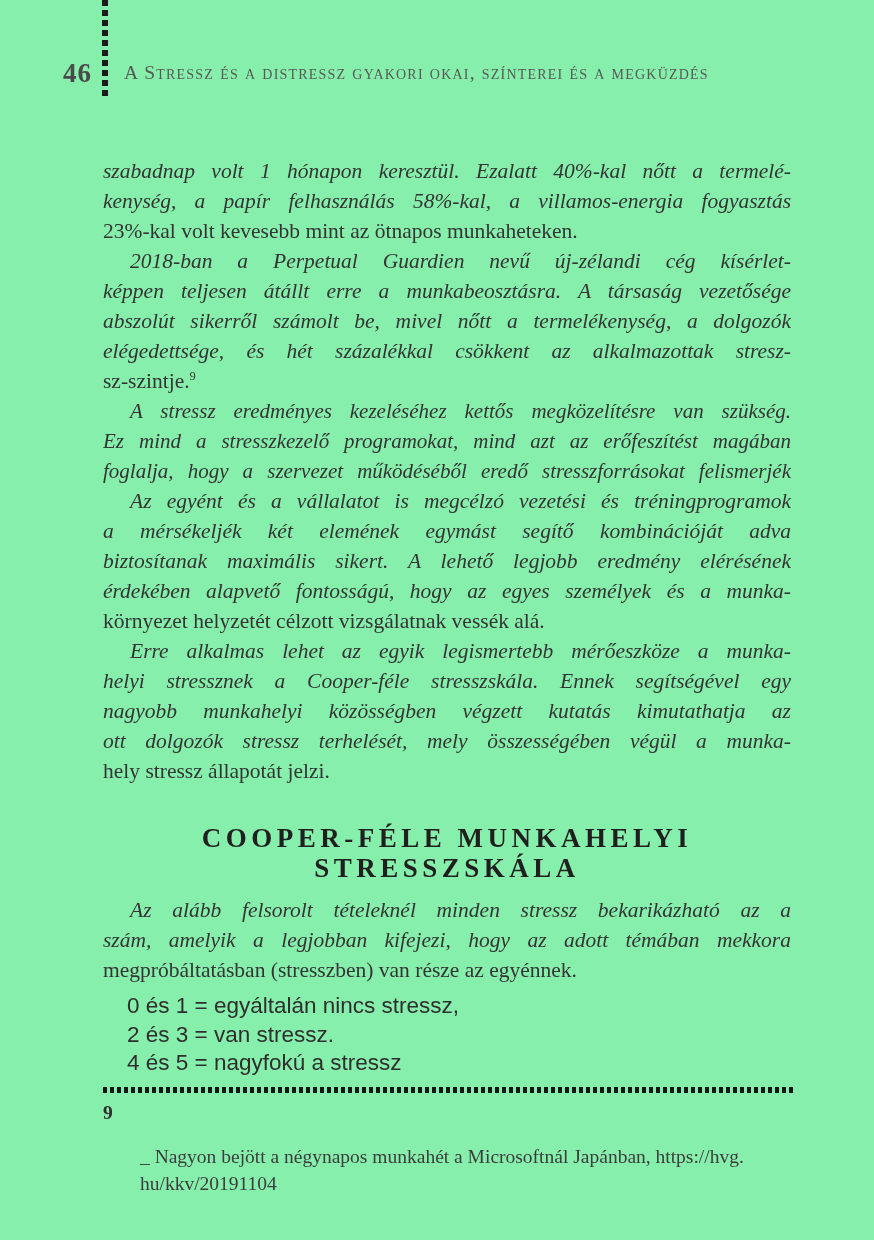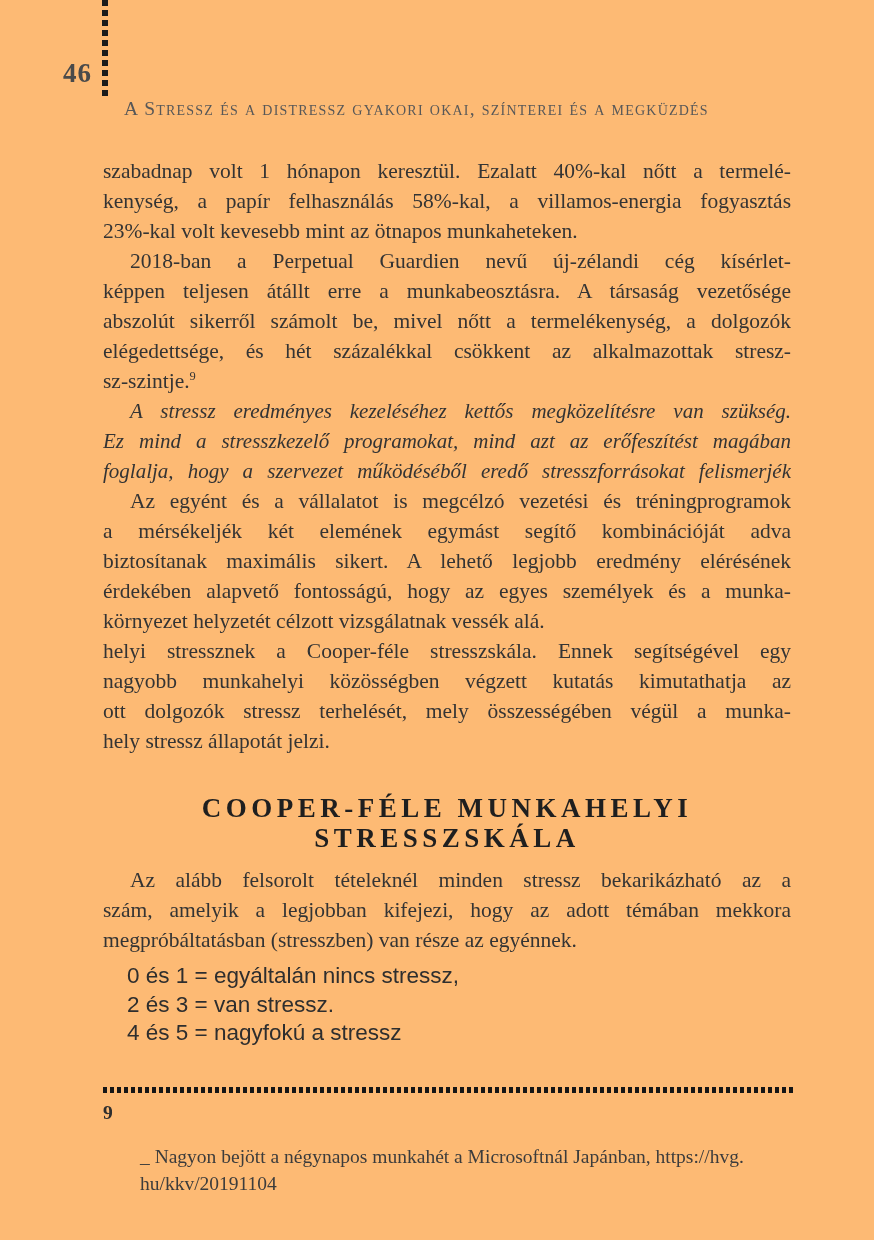--- a/index.html
+++ b/index.html
@@ -4,21 +4,21 @@
 <style>
   html, body {
     margin: 0;
     padding: 0;
     background: #ffffff;
   }
   .page {
     position: relative;
     width: 874px;
     height: 1240px;
-    background: #fdba74;
+    background: #86efac;
     overflow: hidden;
     font-family: "Liberation Serif", serif;
     color: #333333;
   }
   
   .vrule {
     position: absolute;
     left: 102px;
     top: 0;
     width: 6px;
@@ -39,38 +39,38 @@
   .runhead {
     position: absolute;
     left: 124px;
     top: 62px;
     width: 700px;
     font-variant: small-caps;
     font-size: 19.5px;
     letter-spacing: 1.2px;
     color: #585858;
     white-space: nowrap;
-    margin-top: 36px;
   }
   
   .col {
     position: absolute;
     left: 103px;
     top: 156px;
     width: 688px;
     font-size: 21.5px;
     line-height: 30px;
     color: #343434;
     overflow: hidden;
   }
   .ln {
     text-align: justify;
     text-align-last: justify;
     text-justify: inter-word;
     white-space: nowrap;
+    font-style: italic;
   }
   .ln-last {
     text-align: left;
     text-align-last: left;
     white-space: nowrap;
   }
   .ind { text-indent: 27px; }
   .it .ln, .it .ln-last { font-style: italic; font-size: 21px; }
   sup.fnref {
     font-size: 0.58em;
@@ -161,20 +161,21 @@
 
     <div>
       <div class="ln ind">Az egyént és a vállalatot is megcélzó vezetési és tréningprogramok</div>
       <div class="ln">a mérsékeljék két elemének egymást segítő kombinációját adva</div>
       <div class="ln">biztosítanak maximális sikert. A lehető legjobb eredmény elérésének</div>
       <div class="ln">érdekében alapvető fontosságú, hogy az egyes személyek és a munka-</div>
       <div class="ln-last">környezet helyzetét célzott vizsgálatnak vessék alá.</div>
     </div>
 
     <div>
+      <div class="ln ind">Erre alkalmas lehet az egyik legismertebb mérőeszköze a munka-</div>
       <div class="ln">helyi stressznek a Cooper-féle stresszskála. Ennek segítségével egy</div>
       <div class="ln">nagyobb munkahelyi közösségben végzett kutatás kimutathatja az</div>
       <div class="ln">ott dolgozók stressz terhelését, mely összességében végül a munka-</div>
       <div class="ln-last">hely stressz állapotát jelzi.</div>
     </div>
 
     <div class="bigheading">
       <div>COOPER-FÉLE MUNKAHELYI</div>
       <div>STRESSZSKÁLA</div>
     </div>

